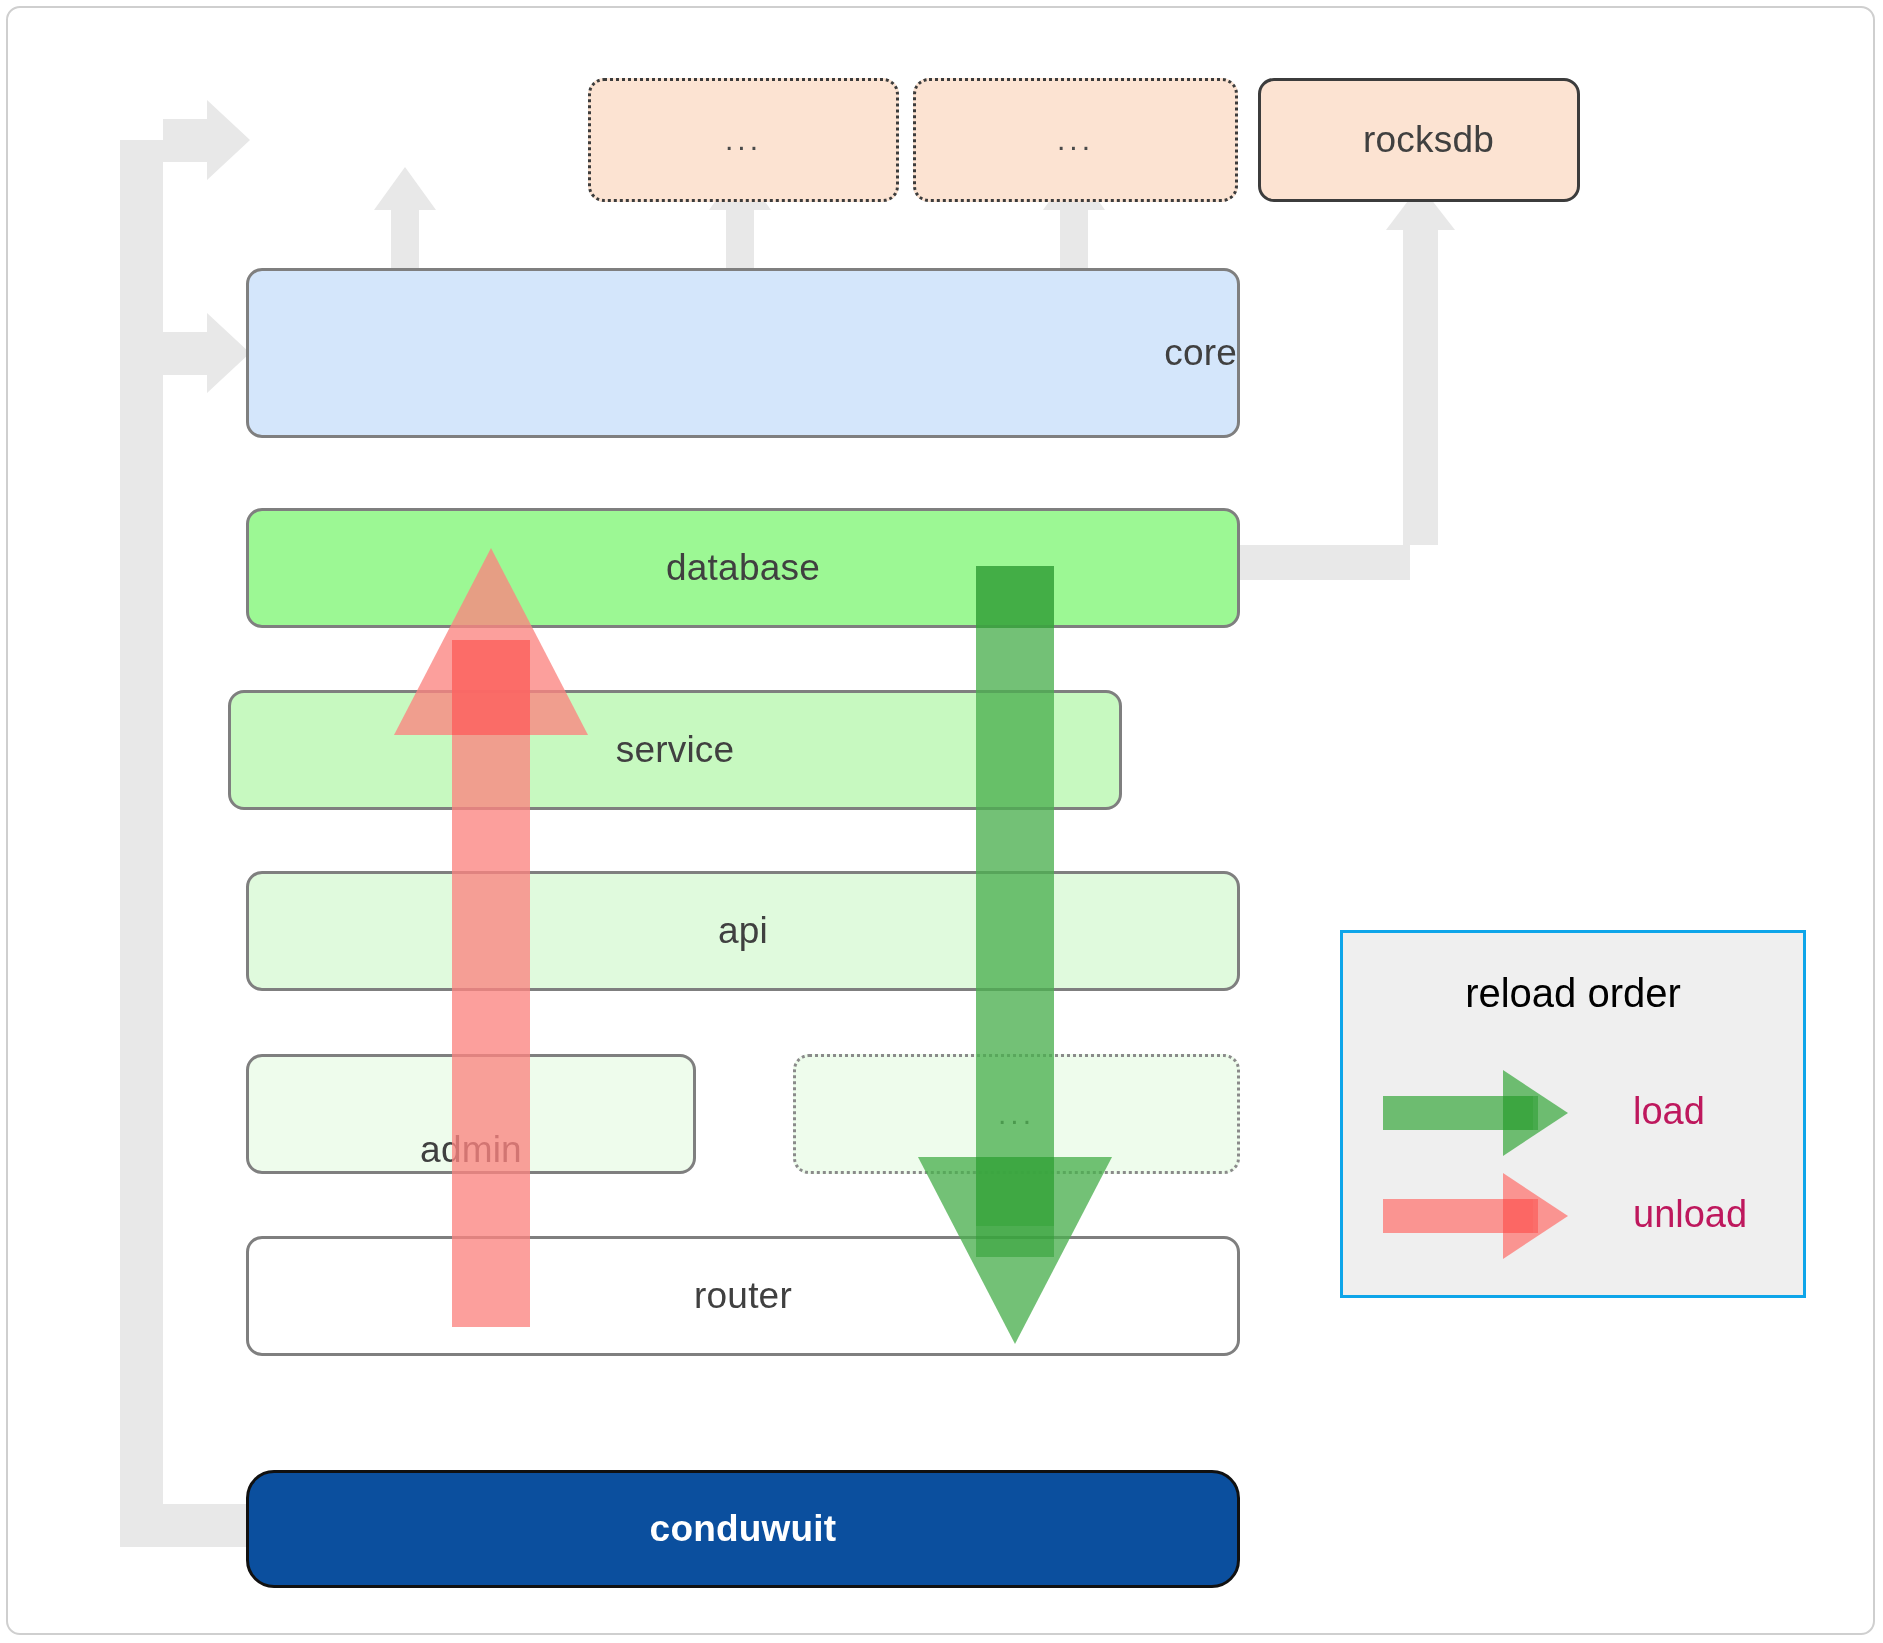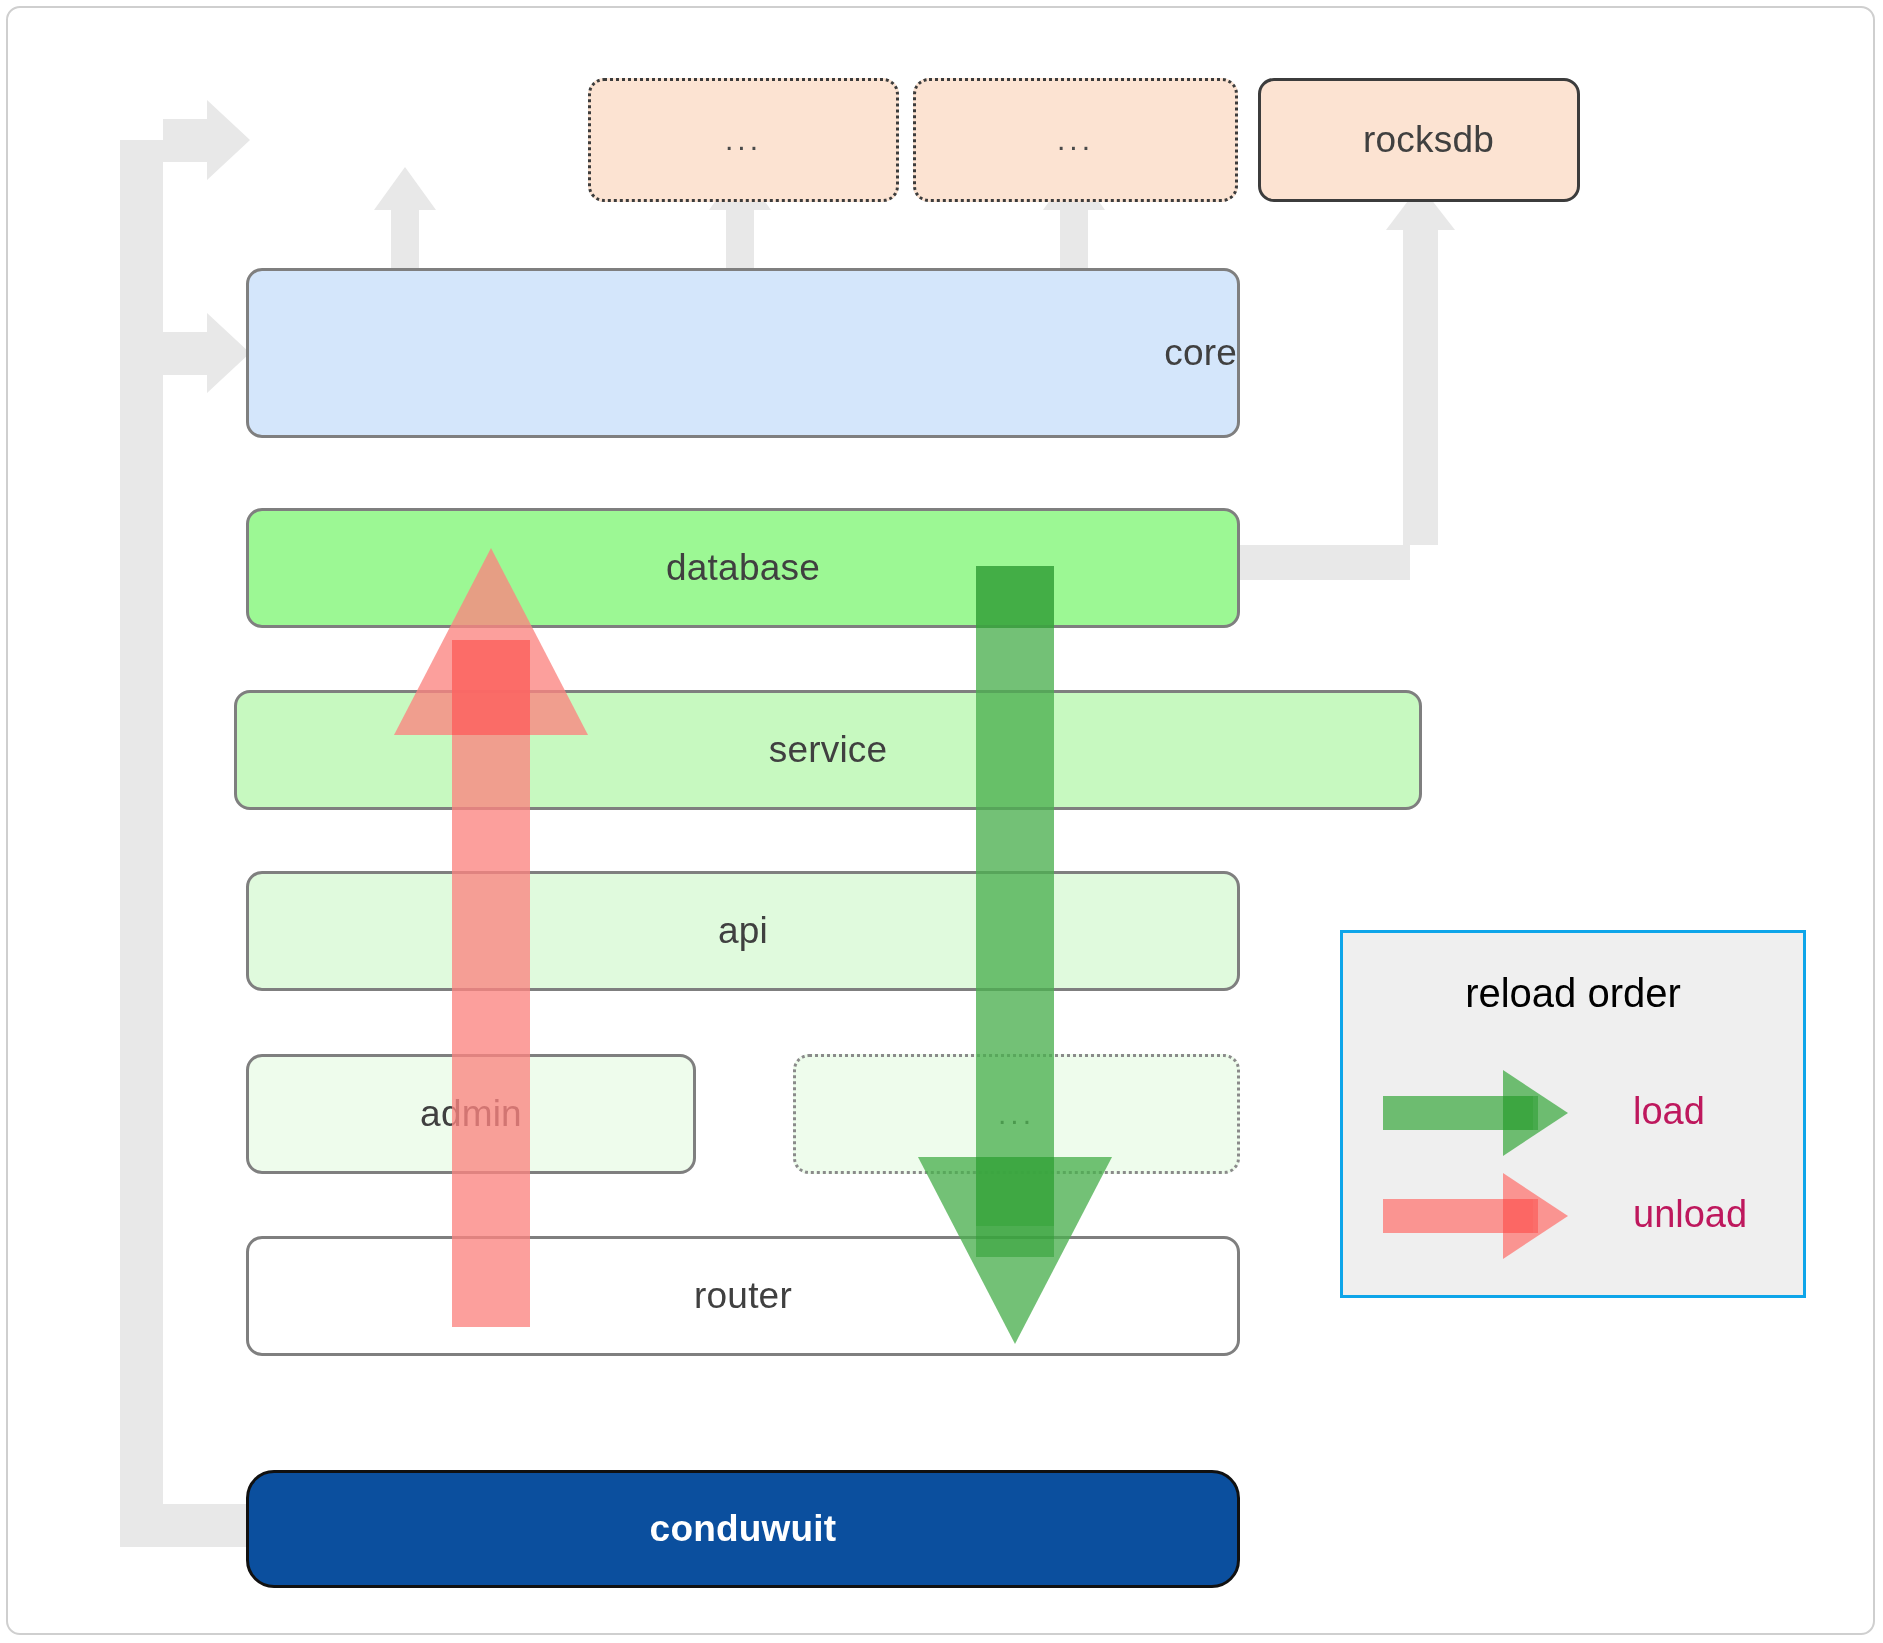--- a/index.html
+++ b/index.html
@@ -56,21 +56,21 @@
   }
 
   
   .layer {
     border: 3px solid #7f7f7f;
     border-radius: 16px;
   }
   .layer.db   { background: #9cf894; }
   .layer.svc  { background: #c7f9c0; }
   .layer.api  { background: #e0fadd; }
-  .layer.adm  { background: #eefcec; }
+  .layer.adm  { background: #eefcec; align-items: flex-end; }
   .layer.dots { background: #eefcec; border-style: dotted; border-width: 3px; border-color: #8a8a8a; }
   .layer.router { background: #ffffff; }
 
   .root-box {
     background: #0b4f9e;
     border: 3px solid #111111;
     border-radius: 28px;
     color: #ffffff;
     font-weight: bold;
   }
@@ -151,21 +151,21 @@
   </div>
 
   <div class="node core-box" style="left:246px; top:268px; width:994px; height:170px;justify-content:flex-end;">
     <span>core</span>
   </div>
 
   <div class="node layer db" style="left:246px; top:508px; width:994px; height:120px;">
     <span>database</span>
   </div>
 
-  <div class="node layer svc" style="left:234px; top:690px; width:1188px; height:120px;">
+  <div class="node layer svc" style="left:228px; top:690px; width:894px; height:120px;">
     <span>service</span>
   </div>
 
   <div class="node layer api" style="left:246px; top:871px; width:994px; height:120px;">
     <span>api</span>
   </div>
 
   <div class="node layer adm" style="left:246px; top:1054px; width:450px; height:120px;">
     <span>admin</span>
   </div>

